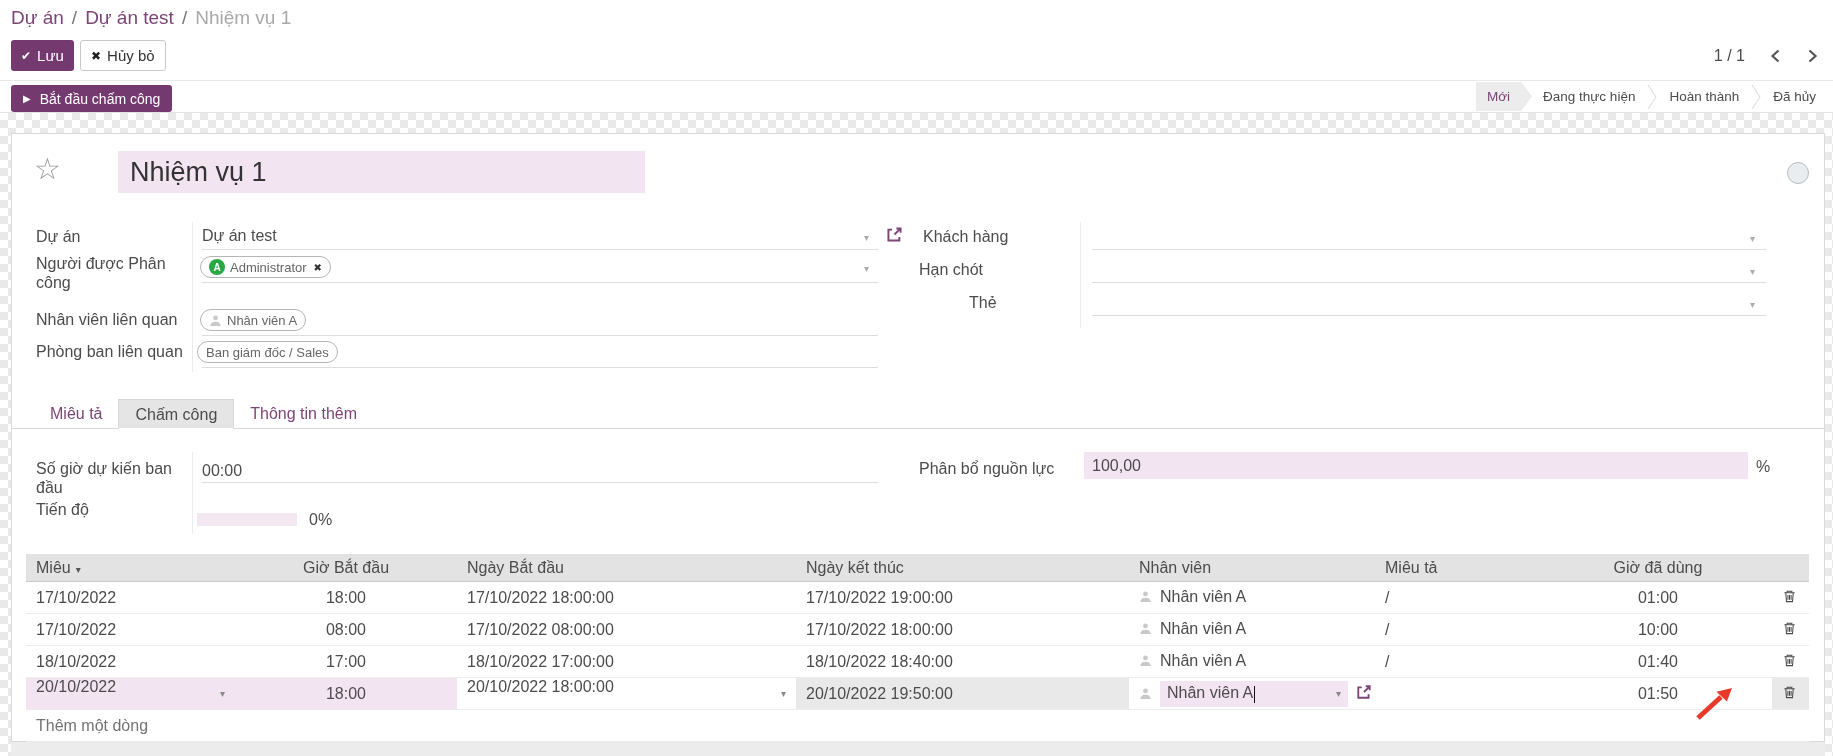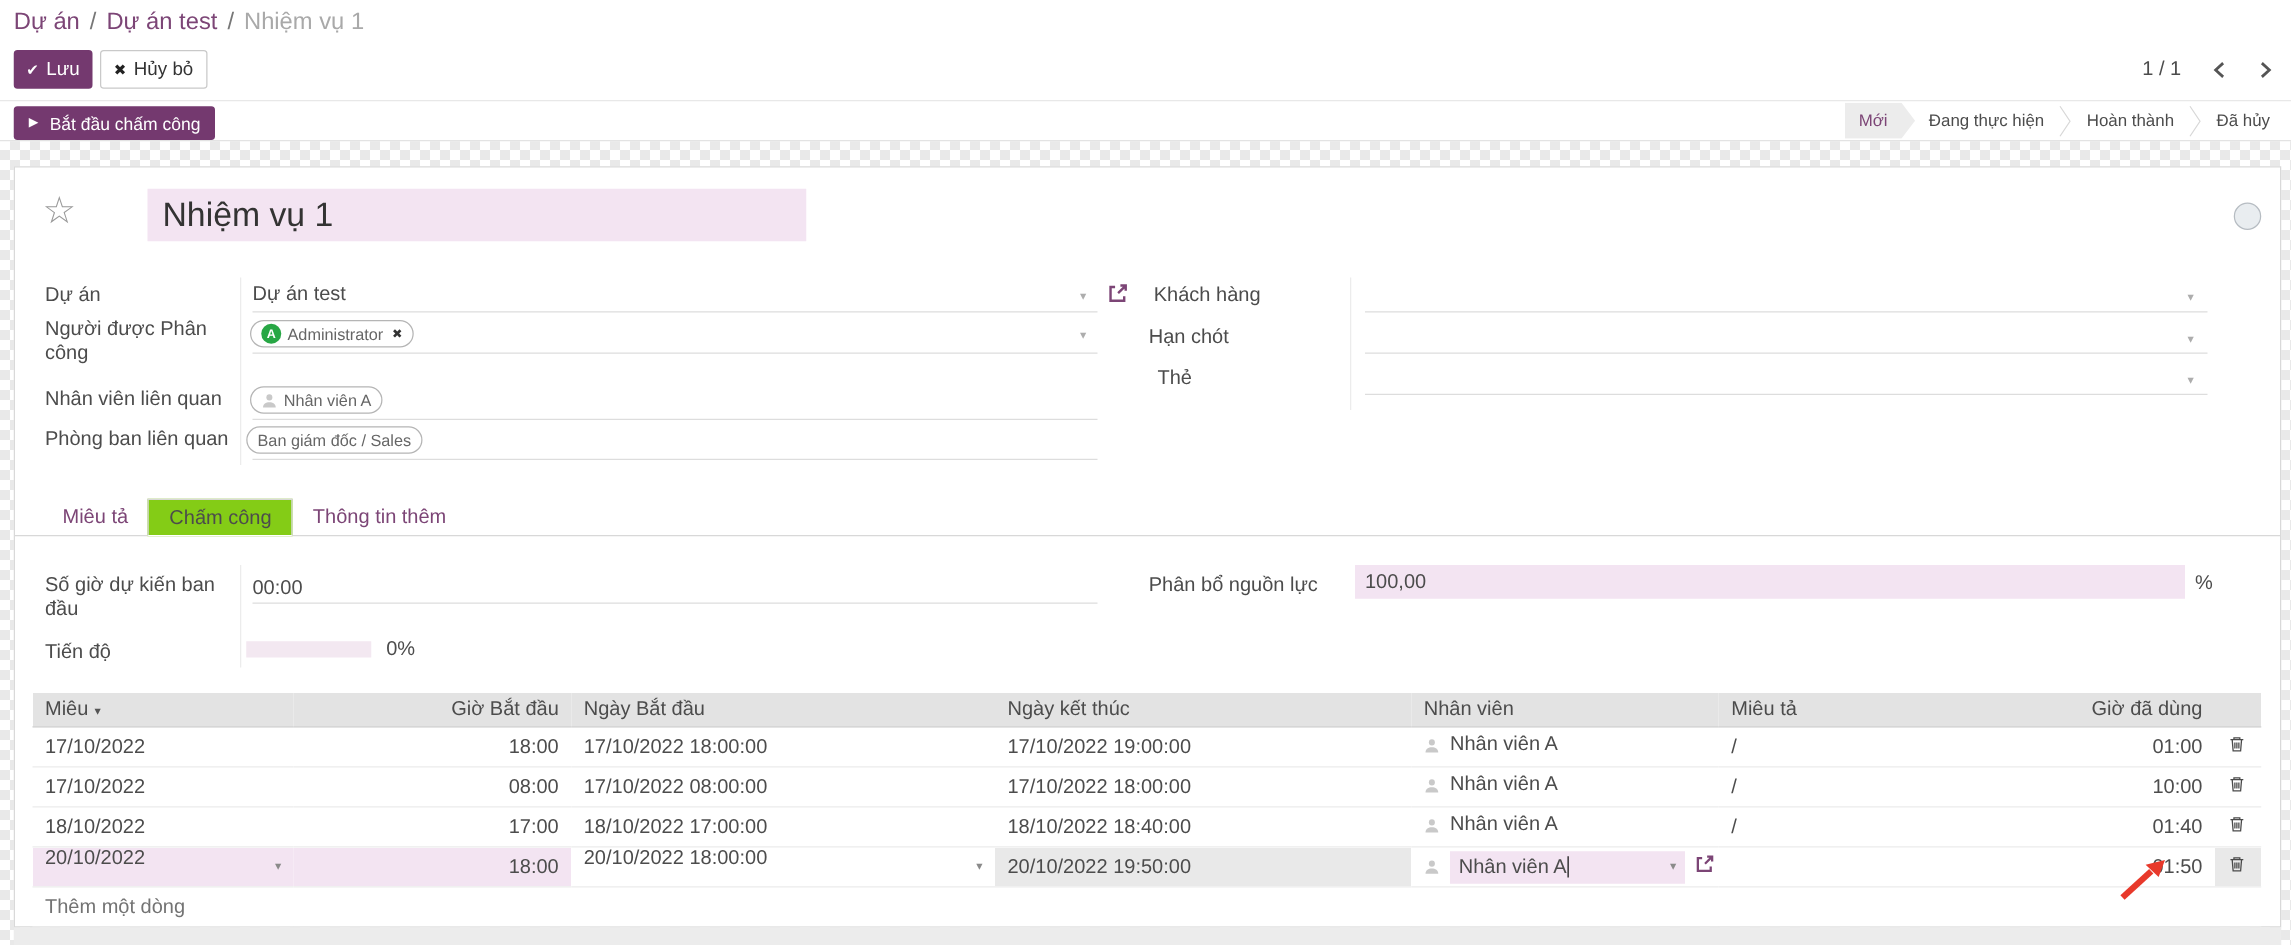--- a/index.html
+++ b/index.html
@@ -43,30 +43,30 @@
   .extlink{position:absolute;cursor:pointer}
   .tag{position:absolute;display:inline-flex;align-items:center;gap:5px;border:1px solid #b5b5b5;border-radius:12px;
     background:#fff;color:#666;font-size:13px;height:22px;padding:0 8px;box-sizing:border-box;white-space:nowrap}
   .avatar{width:16px;height:16px;border-radius:50%;background:#28a745;color:#fff;font-size:10px;font-weight:bold;
     display:inline-flex;align-items:center;justify-content:center}
   .tag-close{font-size:10px;color:#333;margin-left:2px;cursor:pointer}
   .picon{display:inline-flex;align-items:center}
   
   .tabs{position:absolute;left:0;top:265px;width:1812px;height:30px;border-bottom:1px solid #d8d8d8;display:flex;align-items:stretch;padding-left:22px;box-sizing:border-box}
   .tab{padding:0 16px;line-height:29px;font-size:16px;color:#7c4576;cursor:pointer;white-space:nowrap}
-  .tab.active{background:#84cc16;border:1px solid #d8d8d8;border-bottom:1px solid #fff;margin-bottom:-1px;color:#4c4c4c}
+  .tab.active{background:#e5e5e5;border:1px solid #d8d8d8;border-bottom:1px solid #fff;margin-bottom:-1px;color:#4c4c4c}
   
   .input-pink{position:absolute;background:#f3e4f2;font-size:16px;color:#4c4c4c;display:flex;align-items:center;padding:0 8px;box-sizing:border-box;cursor:text}
   .suffix{position:absolute;font-size:16px;color:#4c4c4c}
   .progress{position:absolute;left:185px;top:379px;width:100px;height:13px;background:#f3e8f1}
   
   table.ts{position:absolute;left:14px;top:420px;width:1783px;border-collapse:collapse;table-layout:fixed;font-size:16px;color:#4c4c4c}
   table.ts th{background:#e3e3e3;height:27px;font-weight:400;text-align:left;padding:0 0 0 10px;border-bottom:1px solid #c9c9c9;white-space:nowrap;overflow:hidden;cursor:pointer}
   table.ts td{height:31px;padding:0 0 0 10px;border-bottom:1px solid #ececec;background:#fff;white-space:nowrap;overflow:hidden;cursor:pointer}
-  table.ts .r{text-align:right;padding-right:10px}
+  table.ts .r{text-align:center;padding-right:10px}
   tr.editing td{background:#e9e9e9}
   tr.editing td.white{background:#fff}
   tr.editing td.pink{background:#f3e4f2}
   td .cell-caret{float:right;margin-right:10px;color:#8a8a8a;font-size:10px;line-height:31px}
   .emp-wrap{display:inline-flex;align-items:center;gap:8px}
   .emp-input{display:inline-flex;align-items:center;background:#f3e4f2;height:26px;width:188px;padding:0 7px;box-sizing:border-box;justify-content:space-between;cursor:text}
   .emp-input .ec{color:#8a8a8a;font-size:10px}
   .tcursor{display:inline-block;width:1px;height:17px;background:#111;margin-left:1px;vertical-align:middle}
   .addline td{color:#737373;height:24px;background:#fff;cursor:pointer}
   .tfootrow td{height:12px;background:#f8f3f8;border-bottom:none;cursor:default}
@@ -182,41 +182,41 @@
     <div class="flabel" style="left:911px;top:93px;width:170px">Khách hàng</div>
     <div class="fvalue" style="left:1080px;top:93px"></div>
     <div class="funderline" style="left:1080px;top:115px;width:674px"></div>
     <span class="caret" style="left:1738px;top:100px">▾</span>
 
     <div class="flabel" style="left:907px;top:126px;width:170px">Hạn chót</div>
     <div class="fvalue" style="left:1080px;top:126px"></div>
     <div class="funderline" style="left:1080px;top:148px;width:674px"></div>
     <span class="caret" style="left:1738px;top:133px">▾</span>
 
-    <div class="flabel" style="left:914px;top:159px;width:170px">Thẻ</div>
+    <div class="flabel" style="left:957px;top:159px;width:170px">Thẻ</div>
     <div class="fvalue" style="left:1080px;top:159px"></div>
     <div class="funderline" style="left:1080px;top:181px;width:674px"></div>
     <span class="caret" style="left:1738px;top:166px">▾</span>
 
     <div class="tabs">
       <div class="tab">Miêu tả</div>
       <div class="tab active">Chấm công</div>
       <div class="tab">Thông tin thêm</div>
     </div>
 
     <div class="vsep" style="left:180px;top:318px;height:82px"></div>
     <div class="flabel" style="left:24px;top:325px">Số giờ dự kiến ban đầu</div>
     <div class="fvalue" style="left:190px;top:328px">00:00</div>
     <div class="funderline" style="left:190px;top:348px;width:676px"></div>
 
     <div class="flabel" style="left:907px;top:325px;width:180px">Phân bổ nguồn lực</div>
     <div class="input-pink" style="left:1072px;top:318px;width:664px;height:27px">100,00</div>
     <div class="suffix" style="left:1744px;top:324px">%</div>
 
-    <div class="flabel" style="left:24px;top:378px">Tiến độ</div>
+    <div class="flabel" style="left:24px;top:366px">Tiến độ</div>
     <div class="progress"></div>
     <div class="fvalue" style="left:297px;top:377px">0%</div>
 
     <table class="ts">
       <colgroup>
         <col style="width:209px">
           <col style="width:222px">
           <col style="width:339px">
           <col style="width:333px">
         <col style="width:246px">

